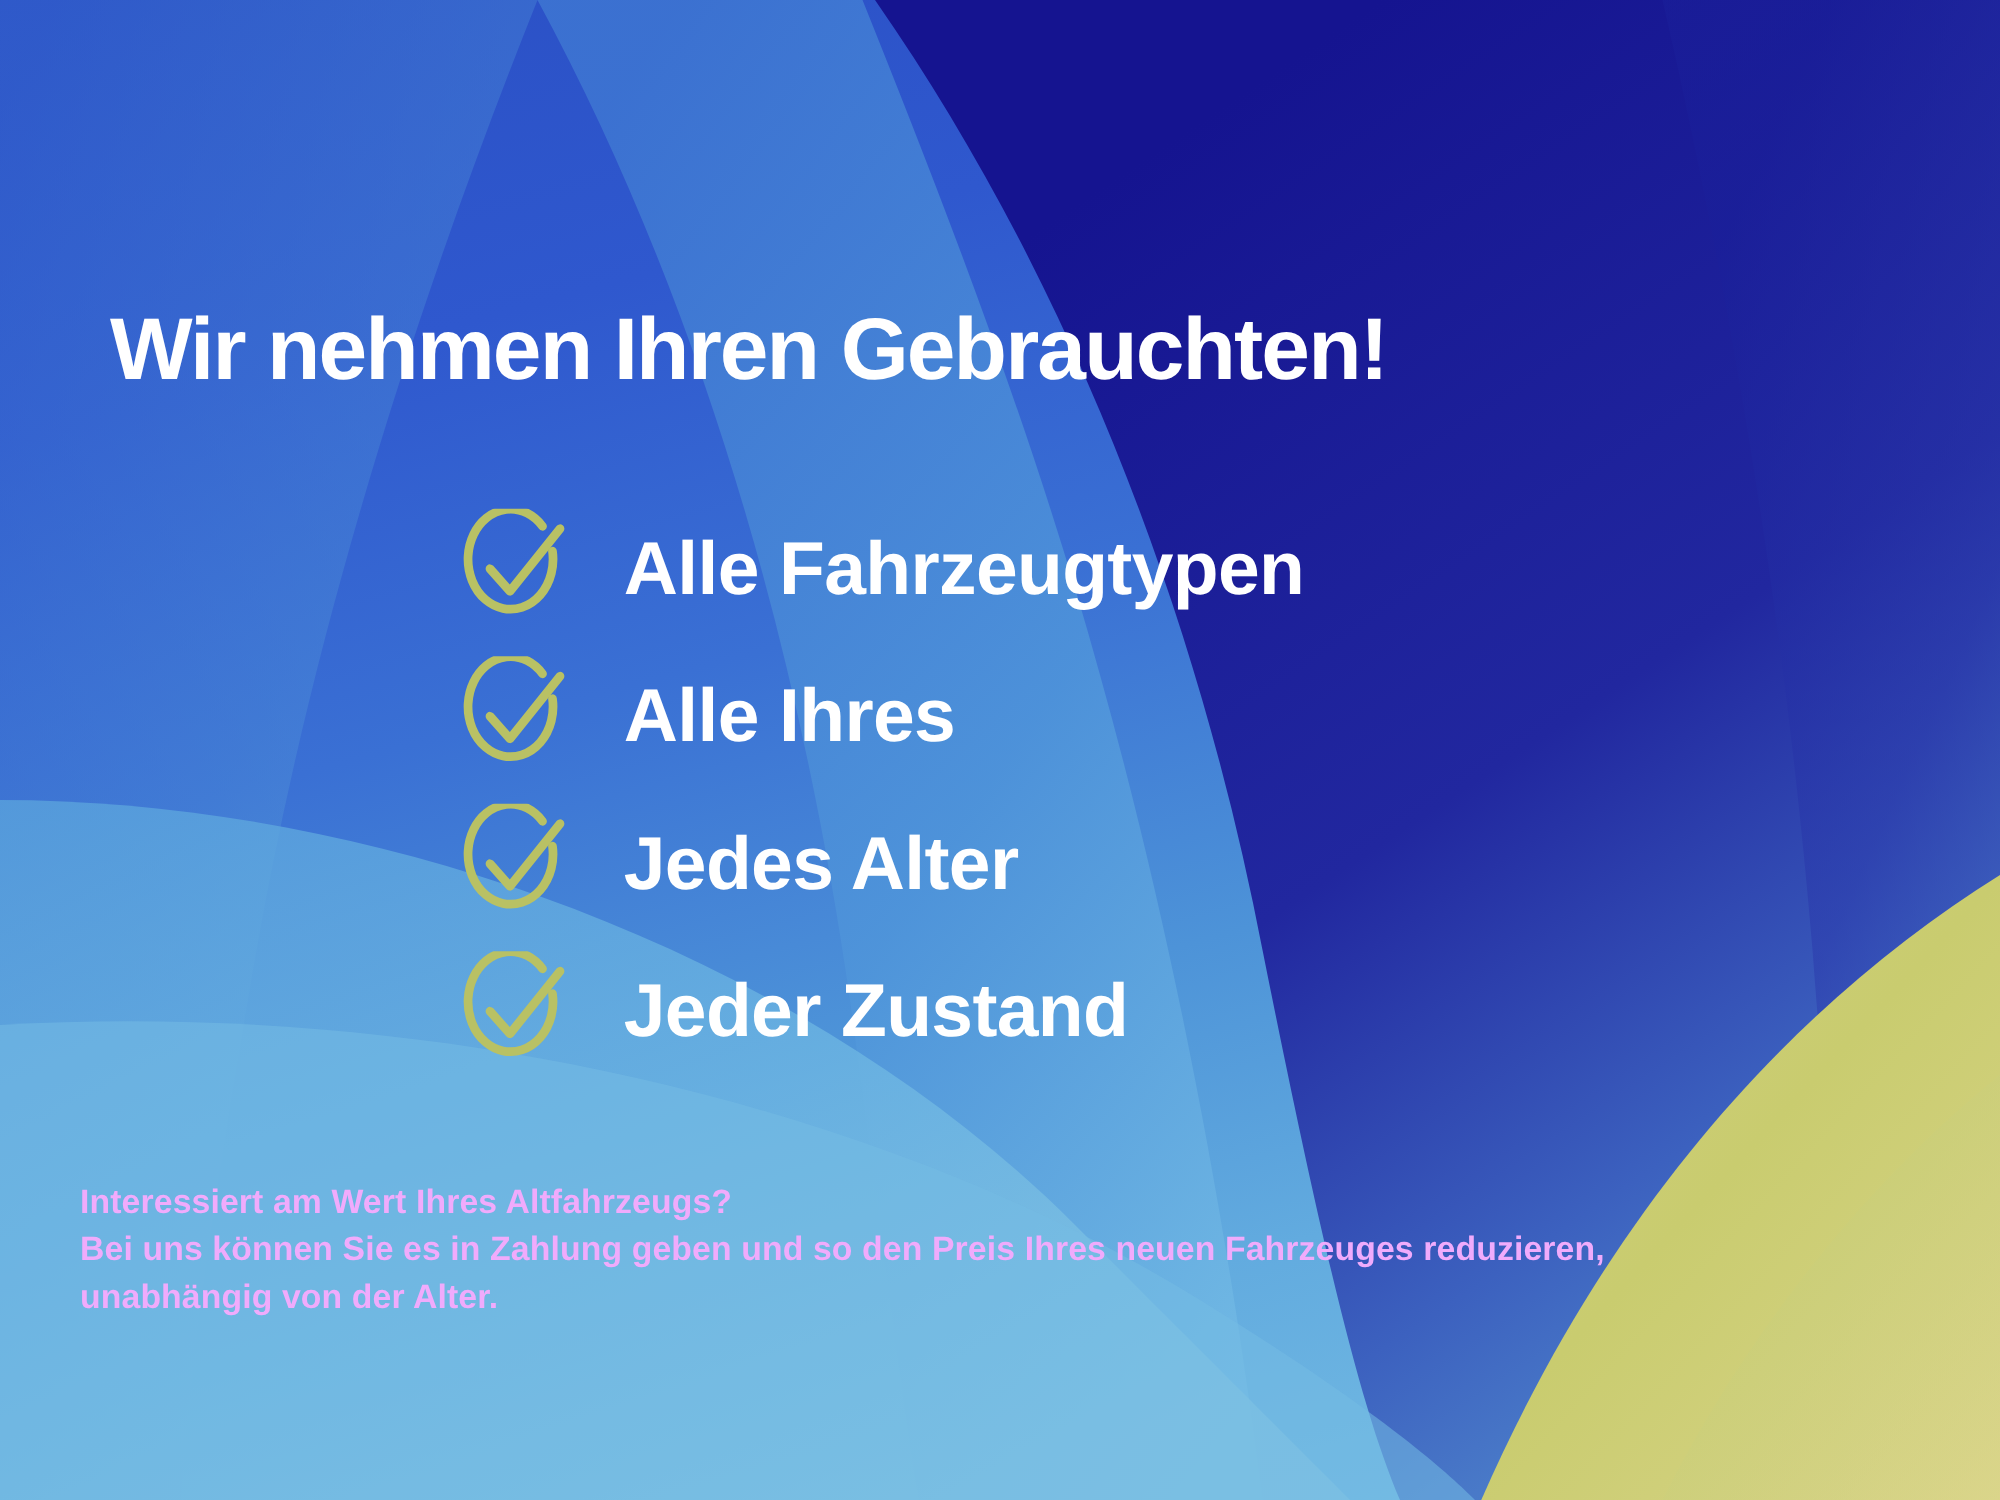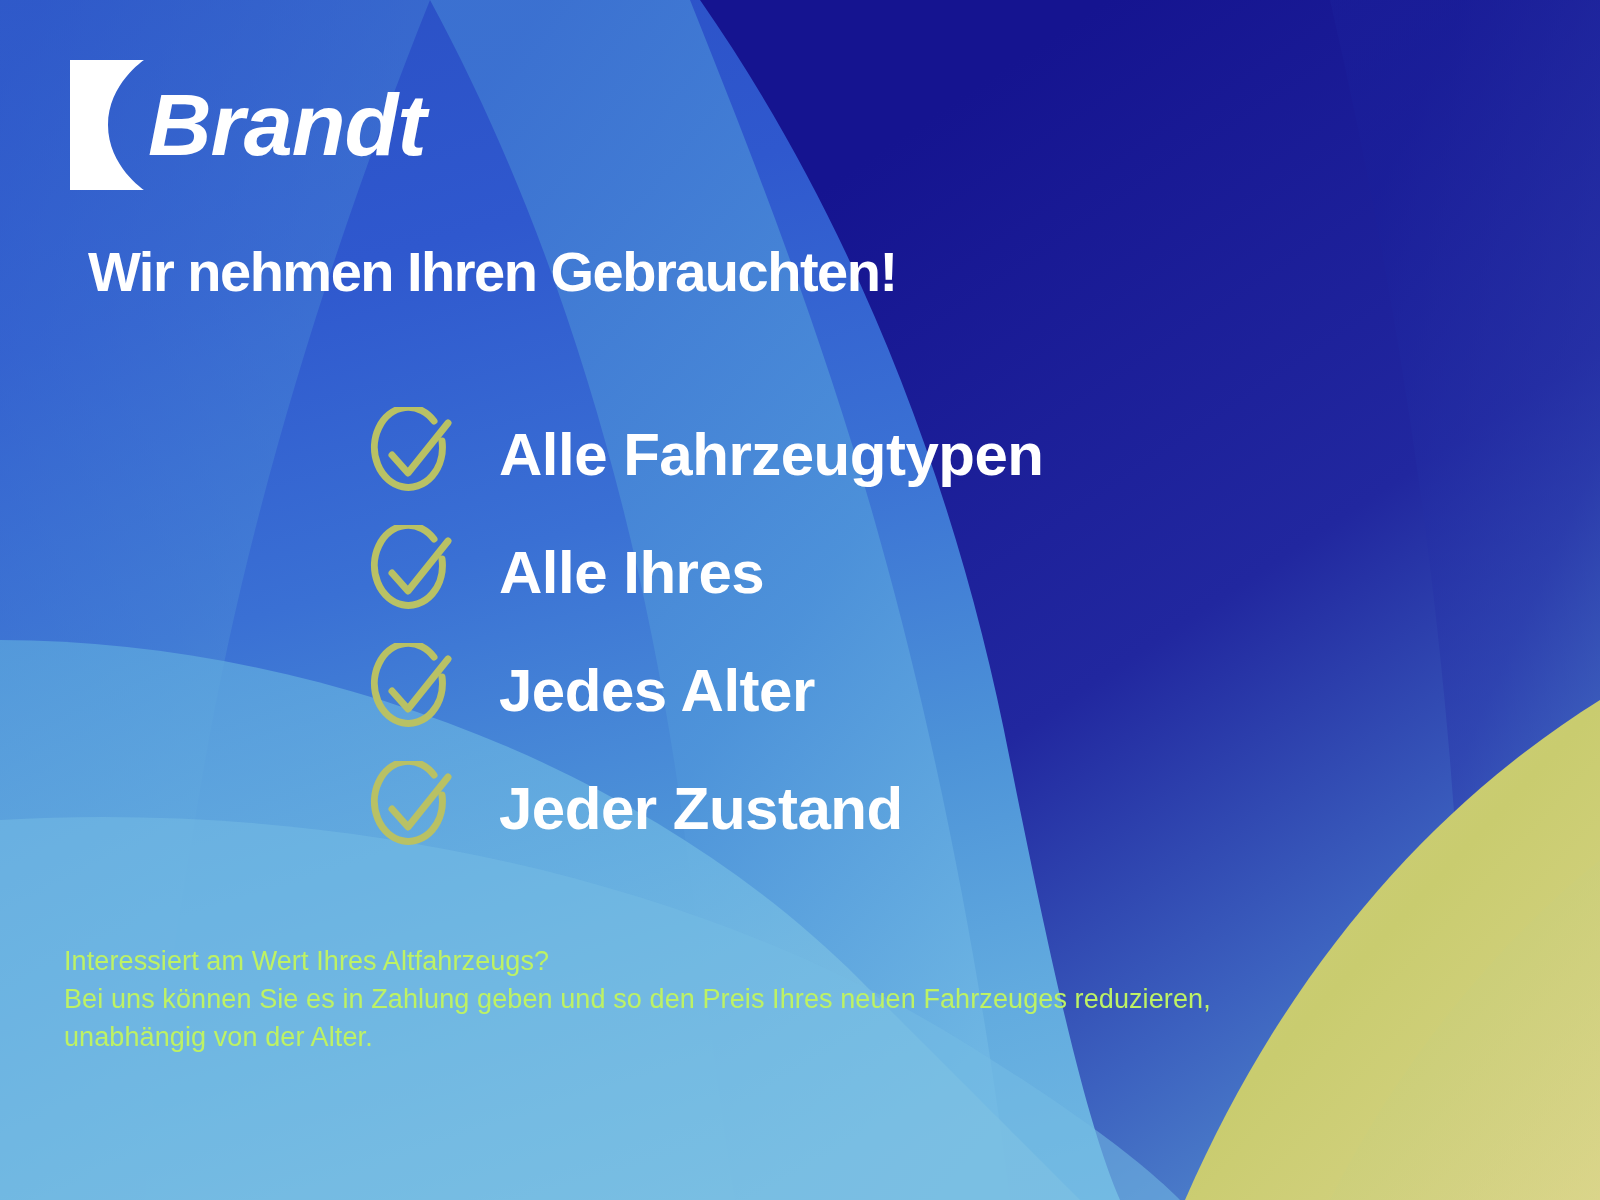--- a/index.html
+++ b/index.html
@@ -72,21 +72,21 @@
     margin-left: 4px;
     white-space: nowrap;
   }
 
   
   .headline {
     position: absolute;
     left: 88px;
     top: 243px;
     color: #ffffff;
-    font-size: 56px;
+    font-size: 70px;
     font-weight: 700;
     letter-spacing: -1.5px;
     line-height: 1.05;
     white-space: nowrap;
   }
 
   
   .features {
     position: absolute;
     left: 368px;
@@ -113,23 +113,23 @@
     line-height: 1;
     margin-left: 43px;
     white-space: nowrap;
   }
 
   
   .paragraph {
     position: absolute;
     left: 64px;
     top: 942px;
-    color: #bef264;
+    color: #f0abfc;
     font-size: 27px;
-    font-weight: 400;
+    font-weight: 700;
     line-height: 38px;
     letter-spacing: 0.1px;
     white-space: nowrap;
   }
   .paragraph p { margin: 0; }
 </style>
 </head>
 <body>
 
 <div id="banner">
@@ -186,28 +186,20 @@
     <path d="M 0 640 C 300 640 640 760 860 980 C 980 1100 1040 1160 1080 1200 L 0 1200 Z" fill="url(#gSkyBottom)" opacity="0.75"></path>
 
     <path d="M 0 820 C 340 800 700 880 960 1040 C 1090 1120 1150 1170 1180 1200 L 0 1200 Z" fill="#74bbe4" opacity="0.55"></path>
 
     <path d="M 1600 700 C 1440 800 1290 960 1185 1200 L 1600 1200 Z" fill="url(#gGreen)"></path>
     <path d="M 1600 860 C 1500 940 1400 1060 1330 1200 L 1600 1200 Z" fill="url(#gGreenSoft)" opacity="0.5"></path>
   </svg>
 
   <div class="content">
 
-    <div class="logo">
-      <span class="logo-mark">
-        <svg width="74" height="130" viewBox="0 0 74 130">
-          <path d="M0 0 H74 C74 0 38 24 38 65 C38 106 74 130 74 130 H0 Z" fill="#ffffff"></path>
-        </svg>
-      </span>
-      <span class="logo-word">Brandt</span>
-    </div>
 
     <div class="headline">Wir nehmen Ihren Gebrauchten!</div>
 
     <div class="features">
 
       <div class="feature-row">
         <span class="check-icon">
           <svg width="88" height="96" viewBox="0 0 88 96">
             <path d="M66 14 A34 40 0 1 0 74 34" fill="none" stroke="#b9c164" stroke-width="7" stroke-linecap="round"></path>
             <path d="M24 48 L40 66 L80 16" fill="none" stroke="#b9c164" stroke-width="7" stroke-linecap="round" stroke-linejoin="round"></path>

